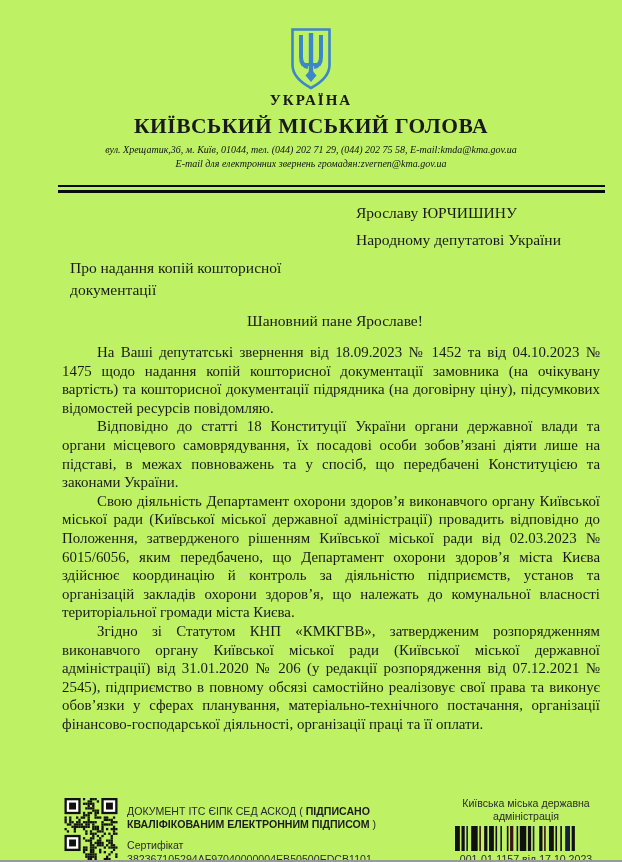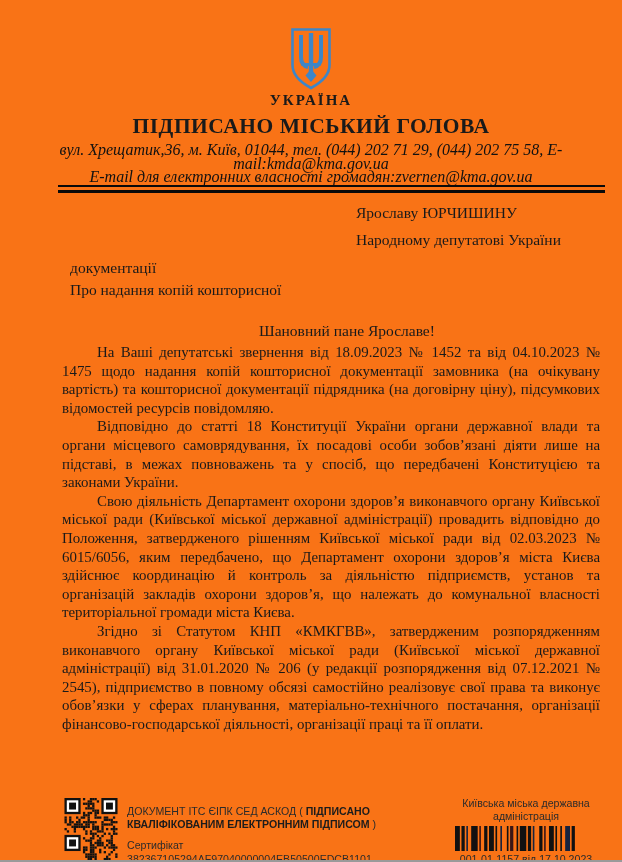--- a/index.html
+++ b/index.html
@@ -1,40 +1,40 @@
 <!DOCTYPE html>
 <html lang="uk"><head>
 <meta charset="utf-8">
 <style>
   html,body{margin:0;padding:0;background:#e8e8e8;}
   .page{
     position:relative;
     width:622px;height:862px;
-    background:#f97316;
+    background:#bef264;
     overflow:hidden;
     font-family:"Liberation Serif", serif;
     color:#1a1a1a;
     box-sizing:border-box;
     border-bottom:2px solid #9a9a9a;
   }
   
   .letterhead{position:absolute;left:0;top:0;width:622px;text-align:center;}
   .emblem-wrap{margin-top:27px;height:64px;}
   .country{font-size:15px;font-weight:bold;letter-spacing:2px;margin-top:1px;}
   .org-name{font-size:21.5px;font-weight:bold;letter-spacing:0.5px;margin-top:5px;}
-  .addr{font-style:italic;font-size:16px;line-height:13.6px;margin-top:4px;color:#111;}
+  .addr{font-style:italic;font-size:10px;line-height:13.6px;margin-top:4px;color:#111;}
   .addr a{color:#0000bb;text-decoration:underline;font-style:italic;}
   .rule{
     position:absolute;left:58px;top:185px;width:547px;height:3px;
     border-top:2px solid #0a0a0a;border-bottom:3px solid #0a0a0a;
   }
   
   .recipient{position:absolute;left:356px;top:199px;font-size:15.5px;line-height:27px;}
   .subject{position:absolute;left:70px;top:257px;font-size:15.5px;line-height:21.5px;}
-  .greeting{position:absolute;left:78px;top:312px;width:538px;text-align:center;font-size:15.5px;margin-top:10px;}
+  .greeting{position:absolute;left:66px;top:312px;width:538px;text-align:center;font-size:15.5px;}
   
   .body-text{
     position:absolute;left:62px;top:343px;width:538px;
     font-size:14.9px;line-height:18.6px;text-align:justify;
   }
   .body-text p{margin:0;text-indent:35px;}
   
   .footer{font-family:"Liberation Sans", sans-serif;color:#2b2b2b;}
   .qr{position:absolute;left:62px;top:798px;width:58px;height:64px;}
   .sig-block{position:absolute;left:127px;top:797px;width:298px;font-size:10.6px;line-height:13.2px;}
@@ -56,36 +56,36 @@
       <svg id="emblem-svg" width="46" height="64" viewBox="0 0 46 64" aria-hidden="true">
         <path class="emb" d="M4.5 2.5 H41.5 V38 Q41.5 51 23 61 Q4.5 51 4.5 38 Z" fill="none" stroke-width="2.6" stroke="#3d86c8"></path>
         <path class="emb" d="M13 8 V30 Q13 38.5 20 40" fill="none" stroke-width="4" stroke="#3d86c8"></path>
         <path class="emb" d="M33 8 V30 Q33 38.5 26 40" fill="none" stroke-width="4" stroke="#3d86c8"></path>
         <path class="emb" d="M23 6 V45" fill="none" stroke-width="4.4" stroke="#3d86c8"></path>
         <path class="emb" d="M13.5 37.5 H32.5" fill="none" stroke-width="3" stroke="#3d86c8"></path>
         <path class="emb-fill" d="M23 42 L28.5 48.5 L23 55 L17.5 48.5 Z" stroke="none" fill="#3d86c8"></path>
       </svg>
     </div>
     <div class="country">УКРАЇНА</div>
-    <div class="org-name">ПІДПИСАНО МІСЬКИЙ ГОЛОВА</div>
+    <div class="org-name">КИЇВСЬКИЙ МІСЬКИЙ ГОЛОВА</div>
     <div class="addr">
       <div>вул. Хрещатик,36, м. Київ, 01044, тел. (044) 202 71 29, (044) 202 75 58, E-mail:kmda@kma.gov.ua</div>
-      <div>E-mail для електронних власності громадян:zvernen@kma.gov.ua</div>
+      <div>E-mail для електронних звернень громадян:zvernen@kma.gov.ua</div>
     </div>
   </div>
   <div class="rule"></div>
 
   <div class="recipient">
     <div>Ярославу ЮРЧИШИНУ</div>
     <div>Народному депутатові України</div>
   </div>
 
   <div class="subject">
+    <div>Про надання копій кошторисної</div>
     <div>документації</div>
-    <div>Про надання копій кошторисної</div>
   </div>
 
   <div class="greeting">Шановний пане Ярославе!</div>
 
   <div class="body-text">
     <p>На Ваші депутатські звернення від 18.09.2023 № 1452 та від 04.10.2023 № 1475 щодо надання копій кошторисної документації замовника (на очікувану вартість) та кошторисної документації підрядника (на договірну ціну), підсумкових відомостей ресурсів повідомляю.</p>
     <p>Відповідно до статті 18 Конституції України органи державної влади та органи місцевого самоврядування, їх посадові особи зобов’язані діяти лише на підставі, в межах повноважень та у спосіб, що передбачені Конституцією та законами України.</p>
     <p>Свою діяльність Департамент охорони здоров’я виконавчого органу Київської міської ради (Київської міської державної адміністрації) провадить відповідно до Положення, затвердженого рішенням Київської міської ради від 02.03.2023 № 6015/6056, яким передбачено, що Департамент охорони здоров’я міста Києва здійснює координацію й контроль за діяльністю підприємств, установ та організацій закладів охорони здоров’я, що належать до комунальної власності територіальної громади міста Києва.</p>
     <p>Згідно зі Статутом КНП «КМКГВВ», затвердженим розпорядженням виконавчого органу Київської міської ради (Київської міської державної адміністрації) від 31.01.2020 № 206 (у редакції розпорядження від 07.12.2021 № 2545), підприємство в повному обсязі самостійно реалізовує свої права та виконує обов’язки у сферах планування, матеріально-технічного постачання, організації фінансово-господарської діяльності, організації праці та її оплати.</p>
   </div>

